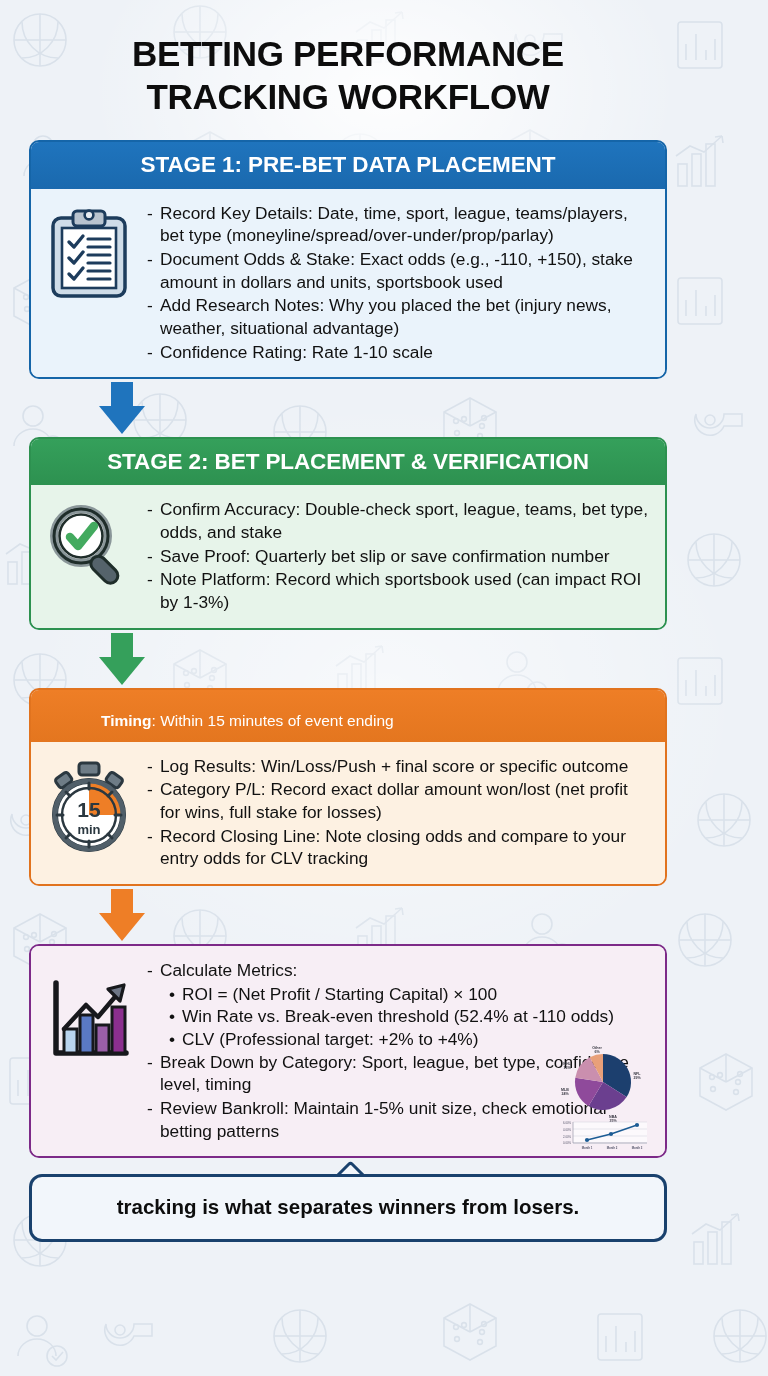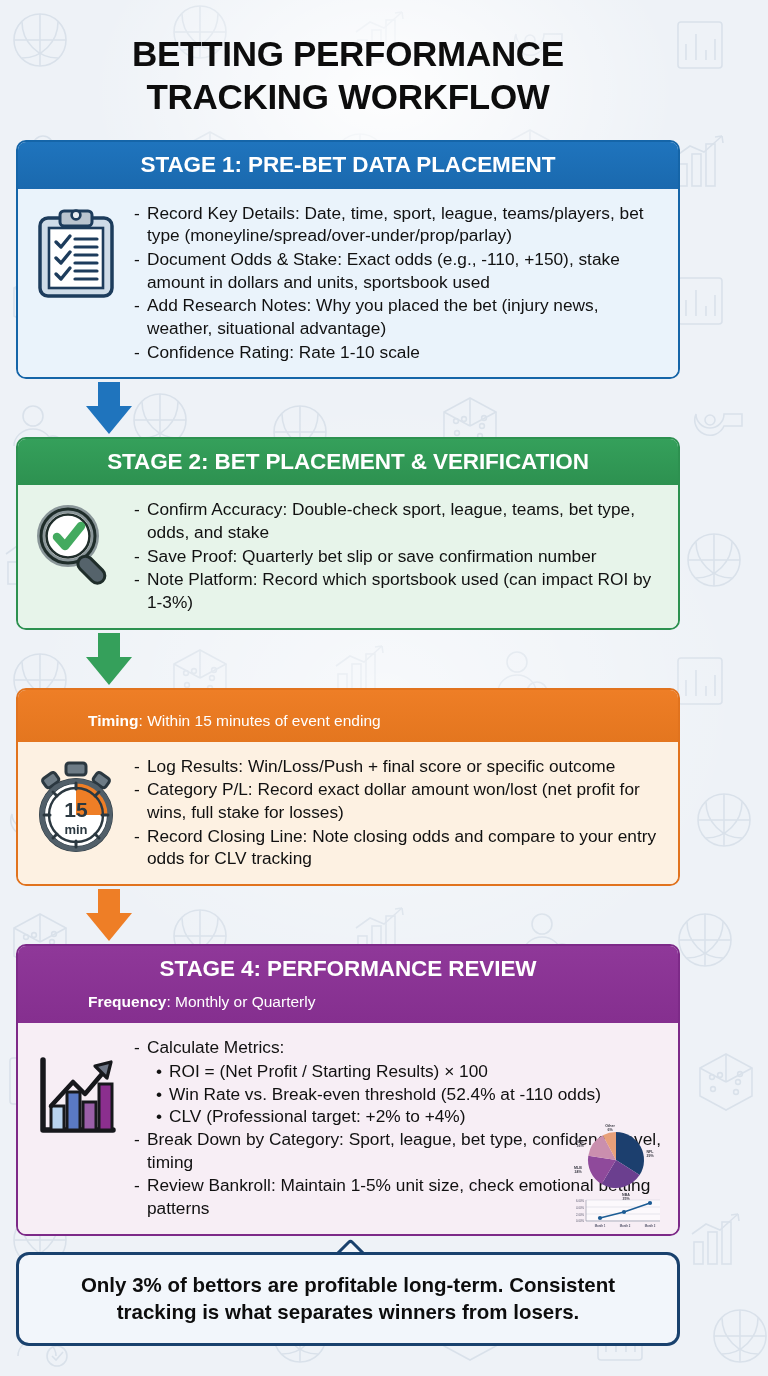--- a/index.html
+++ b/index.html
@@ -28,21 +28,21 @@
       radial-gradient(ellipse 420px 300px at 50% 90px, rgba(255,255,255,0.92), rgba(255,255,255,0) 70%),
       radial-gradient(ellipse 500px 420px at 50% 700px, rgba(255,255,255,0.55), rgba(255,255,255,0) 72%);
     pointer-events: none;
   }
 
   #page {
     position: relative;
     z-index: 2;
     width: 696px;
     height: 1376px;
-    padding: 0 16px;
+    padding: 0 29px;
   }
 
   
   .title-wrap {
     padding-top: 33px;
     text-align: center;
   }
   .title-line {
     font-size: 35px;
     font-weight: 700;
@@ -461,44 +461,40 @@
   </div>
 
   <div class="connector">
     <div class="arrow a-orange">
       <div class="shaft"></div>
         <div class="head"></div>
     </div>
   </div>
 
   <div class="stage s4">
-    <div class="stage-header">
-      <div class="stage-title">STAGE 4: PERFORMANCE REVIEW</div>
-      <div class="stage-sub"><b>Frequency</b><span>: Monthly or Quarterly</span></div>
-    </div>
     <div class="stage-body">
       <div class="icon-col">
         <svg class="icon-svg" width="86" height="84" viewBox="0 0 86 84" style="margin-top:14px;">
           <path d="M10 4 V74 H80" fill="none" stroke="#17181c" stroke-width="5.5" stroke-linecap="round" stroke-linejoin="round"></path>
           <rect x="18" y="50" width="13" height="24" fill="#b9d4ef" stroke="#17181c" stroke-width="3"></rect>
           <rect x="34" y="36" width="13" height="38" fill="#5a79c4" stroke="#17181c" stroke-width="3"></rect>
           <rect x="50" y="46" width="13" height="28" fill="#9a5fa8" stroke="#17181c" stroke-width="3"></rect>
           <rect x="66" y="28" width="13" height="46" fill="#8b2f8e" stroke="#17181c" stroke-width="3"></rect>
           <path d="M18 50 L40 26 L52 38 L74 12" fill="none" stroke="#17181c" stroke-width="4.5" stroke-linecap="round" stroke-linejoin="round"></path>
           <path d="M62 10 L78 6 L74 22 Z" fill="#6e7686" stroke="#17181c" stroke-width="3.2" stroke-linejoin="round"></path>
         </svg>
       </div>
       <div class="bullets">
         <div class="bullet">
           <span class="dash">-</span>
           <span class="btext"><b>Calculate Metrics:</b></span>
         </div>
         <div class="sub-bullet">
           <span class="dot">•</span>
-          <span>ROI = (Net Profit / Starting Results) × 100</span>
+          <span>ROI = (Net Profit / Starting Capital) × 100</span>
         </div>
         <div class="sub-bullet">
           <span class="dot">•</span>
           <span>Win Rate vs. Break-even threshold (52.4% at -110 odds)</span>
         </div>
         <div class="sub-bullet">
           <span class="dot">•</span>
           <span>CLV (Professional target: +2% to +4%)</span>
         </div>
         <div class="bullet">
@@ -556,18 +552,17 @@
             <text x="86" y="106.5" text-anchor="middle" font-weight="700">Month 3</text>
           </g>
         </g>
       </svg>
     </div>
   </div>
 
   <div class="footer-wrap">
     <div class="footer-notch"></div>
     <div class="footer-box">
-      <div class="footer-text">Only 3% of bettors are profitable long-term. Consistent</div>
       <div class="footer-text">tracking is what separates winners from losers.</div>
     </div>
   </div>
 
 </div>
 
 </body></html>

